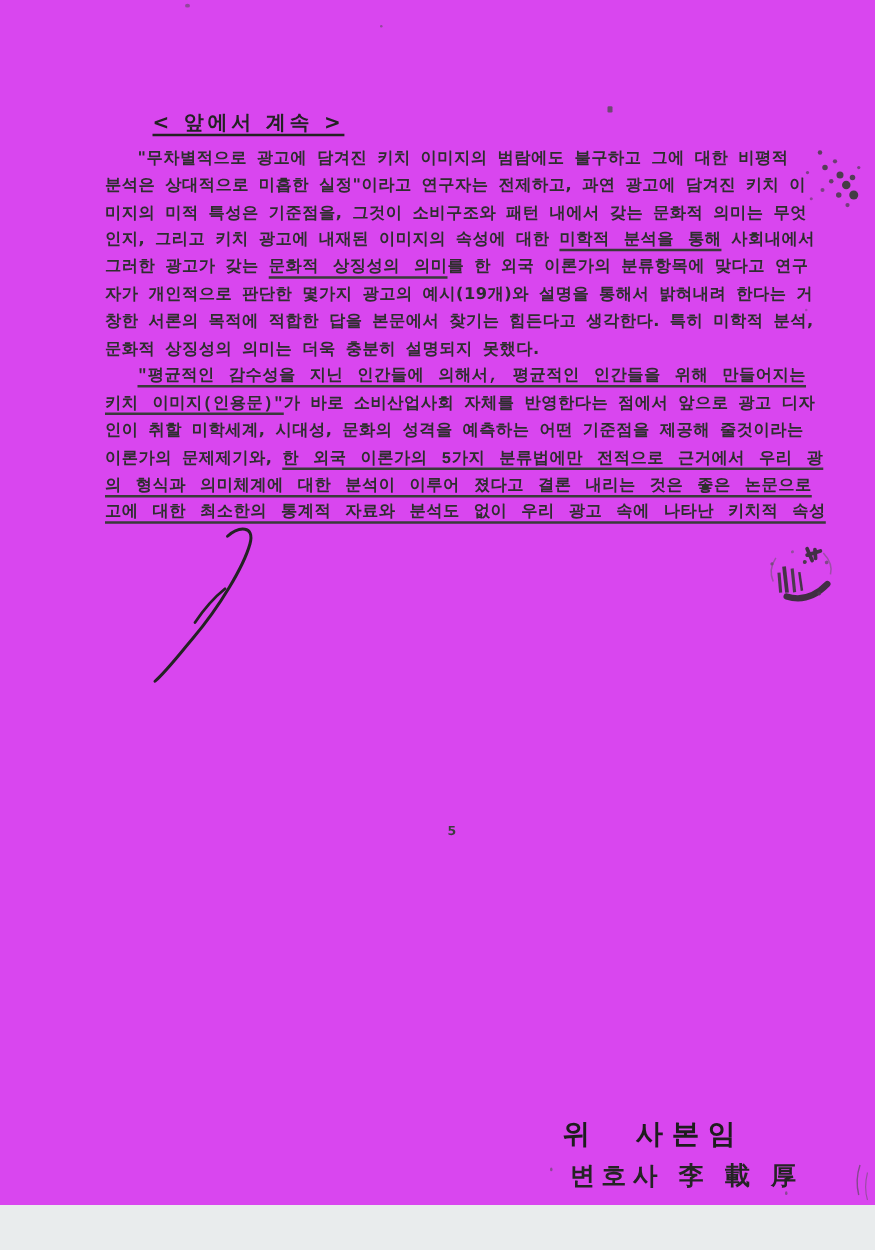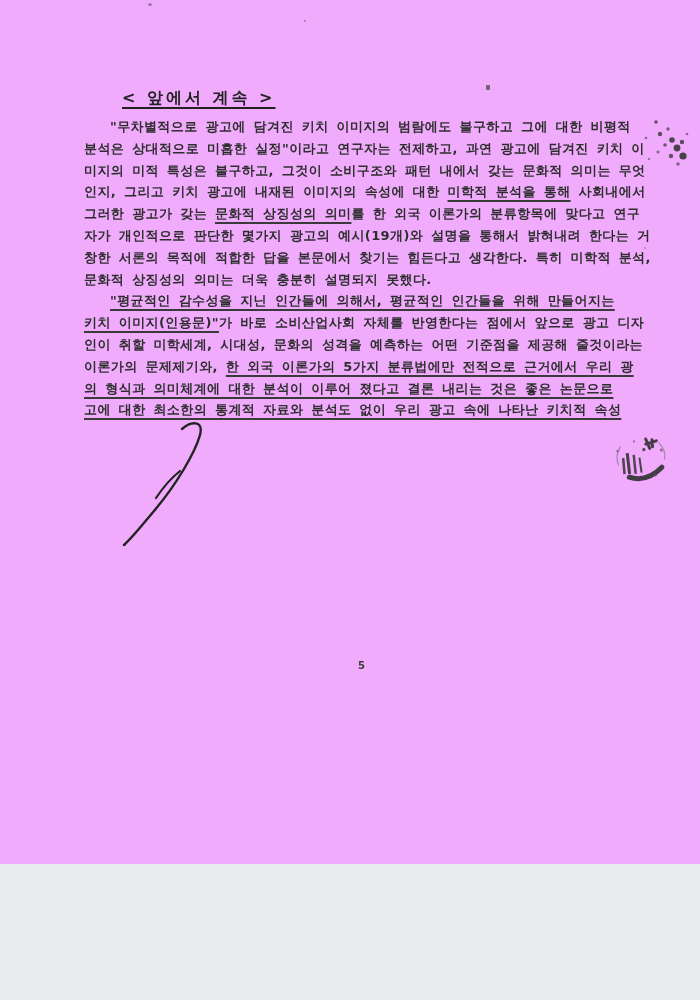--- a/index.html
+++ b/index.html
@@ -1,19 +1,19 @@
 <!DOCTYPE html>
 <html><head>
 <meta charset="utf-8">
 <style>
   html,body{margin:0;padding:0;}
   body{width:700px;height:1000px;background:#e9eced;}
   .page{
-    position:relative;width:700px;height:864px;overflow:hidden;
-    background:#f0abfc;
+    position:relative;width:700px;height:964px;overflow:hidden;
+    background:#d946ef;
     font-family:"DejaVu Sans", sans-serif;
     color:#2b2b2b;
   }
   .textblock{position:absolute;left:84px;top:88px;width:548px;}
   .doc-title{
     font-size:16px;font-weight:bold;letter-spacing:3px;
     margin-left:38px;margin-bottom:7px;
     color:#222;
     text-decoration:underline;
     text-decoration-thickness:1.8px;
@@ -23,20 +23,21 @@
   .line{
     font-size:13px;font-weight:bold;line-height:21.8px;height:21.8px;
     letter-spacing:0.4px;word-spacing:3px;white-space:pre;color:#2e2e2e;
   }
   .indent{padding-left:26px;}
   .u{
     text-decoration:underline;
     text-decoration-thickness:1.5px;
     text-underline-offset:3.5px;
     text-decoration-color:#3a3a3a;
+    font-family:Liberation Mono, monospace;
   }
   .page-number{
     position:absolute;left:358px;top:660px;
     font-size:10px;font-weight:bold;color:#3d3d3d;
   }
   .copy-note{
     position:absolute;left:450px;top:892px;
     font-size:22px;font-weight:bold;letter-spacing:7px;
     color:#1d1d1d;white-space:pre;
   }
@@ -51,21 +52,21 @@
 </head>
 <body>
 
 <div class="page">
 
   <div class="textblock">
     <div class="doc-title">&lt; 앞에서 계속 &gt;</div>
 
     <div class="line indent"><span>"무차별적으로 광고에 담겨진 키치 이미지의 범람에도 불구하고 그에 대한 비평적</span></div>
     <div class="line"><span>분석은 상대적으로 미흡한 실정"이라고 연구자는 전제하고, 과연 광고에 담겨진 키치 이</span></div>
-    <div class="line"><span>미지의 미적 특성은 불구하고, 그것이 소비구조와 패턴 내에서 갖는 문화적 의미는 무엇</span></div>
+    <div class="line"><span>미지의 미적 특성은 기준점을, 그것이 소비구조와 패턴 내에서 갖는 문화적 의미는 무엇</span></div>
     <div class="line"><span>인지, 그리고 키치 광고에 내재된 이미지의 속성에 대한 </span><span class="u">미학적 분석을 통해</span><span> 사회내에서</span></div>
     <div class="line"><span>그러한 광고가 갖는 </span><span class="u">문화적 상징성의 의미</span><span>를 한 외국 이론가의 분류항목에 맞다고 연구</span></div>
     <div class="line"><span>자가 개인적으로 판단한 몇가지 광고의 예시(19개)와 설명을 통해서 밝혀내려 한다는 거</span></div>
     <div class="line"><span>창한 서론의 목적에 적합한 답을 본문에서 찾기는 힘든다고 생각한다. 특히 미학적 분석,</span></div>
     <div class="line"><span>문화적 상징성의 의미는 더욱 충분히 설명되지 못했다.</span></div>
 
     <div class="line indent"><span class="u">"평균적인 감수성을 지닌 인간들에 의해서, 평균적인 인간들을 위해 만들어지는</span></div>
     <div class="line"><span class="u">키치 이미지(인용문)"</span><span>가 바로 소비산업사회 자체를 반영한다는 점에서 앞으로 광고 디자</span></div>
     <div class="line"><span>인이 취할 미학세계, 시대성, 문화의 성격을 예측하는 어떤 기준점을 제공해 줄것이라는</span></div>
     <div class="line"><span>이론가의 문제제기와, </span><span class="u">한 외국 이론가의 5가지 분류법에만 전적으로 근거에서 우리 광</span></div>

